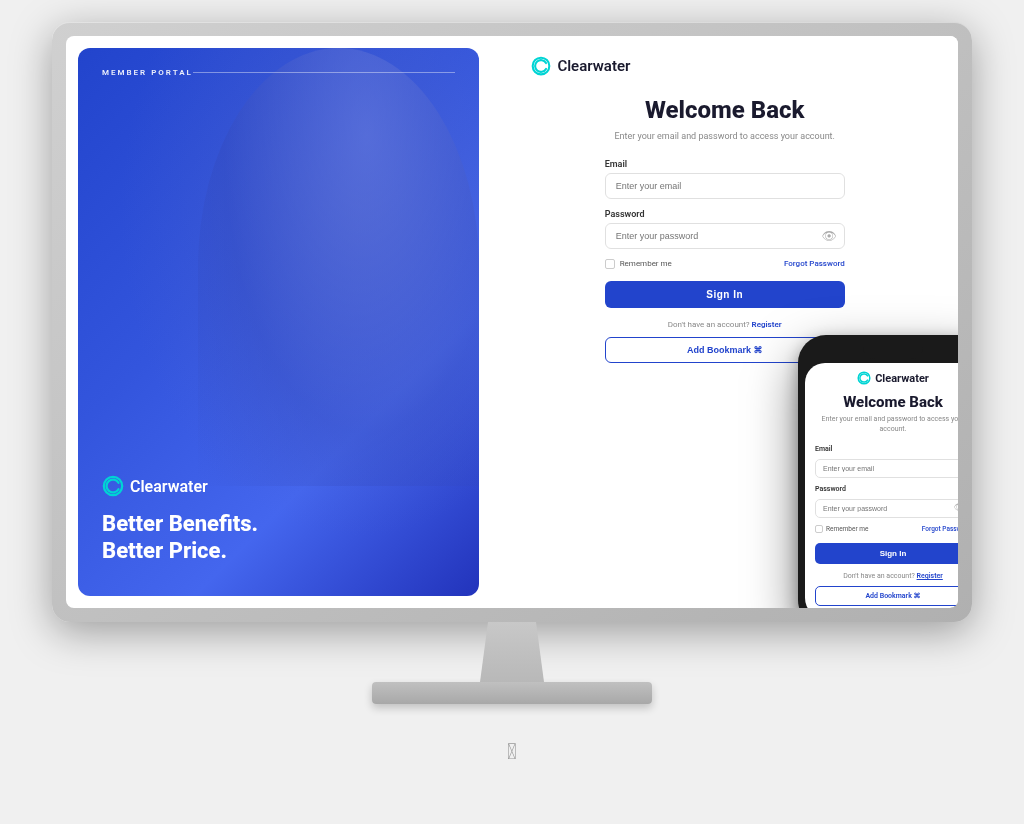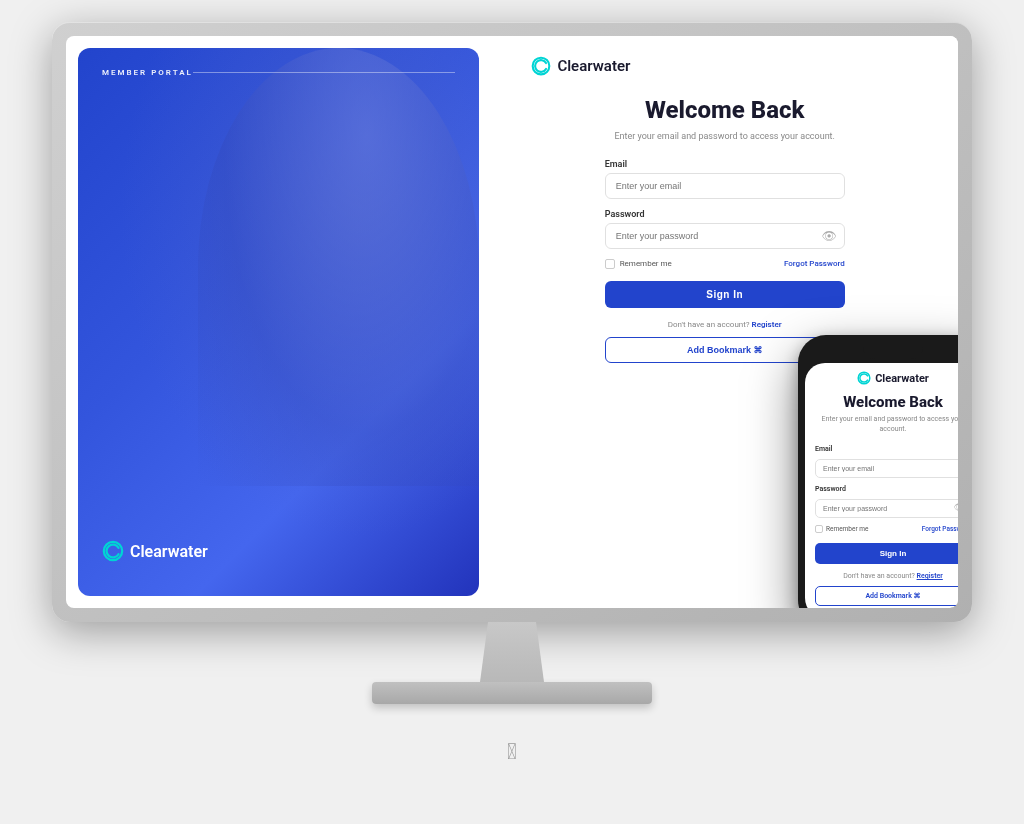--- a/index.html
+++ b/index.html
@@ -516,20 +516,22 @@
 
         <div class="left-bottom">
           <div class="left-logo">
             <svg class="logo-icon c-logo" viewBox="0 0 24 24" fill="none">
               <circle cx="12" cy="12" r="10" stroke="#00d4d4" stroke-width="2.5" fill="none"></circle>
               <path d="M18 8.5A7 7 0 1 0 18 15.5" stroke="#00d4d4" stroke-width="2.5" stroke-linecap="round" fill="none"></path>
             </svg>
             <span class="logo-text">Clearwater</span>
           </div>
           <div class="tagline">
+            <div>Better Benefits.</div>
+            <div>Better Price.</div>
           </div>
         </div>
       </div>
 
       <div class="right-panel">
 
         <div class="right-logo">
           <svg width="20" height="20" viewBox="0 0 24 24" fill="none">
             <circle cx="12" cy="12" r="10" stroke="#00d4d4" stroke-width="2.5" fill="none"></circle>
             <path d="M18 8.5A7 7 0 1 0 18 15.5" stroke="#00d4d4" stroke-width="2.5" stroke-linecap="round" fill="none"></path>

